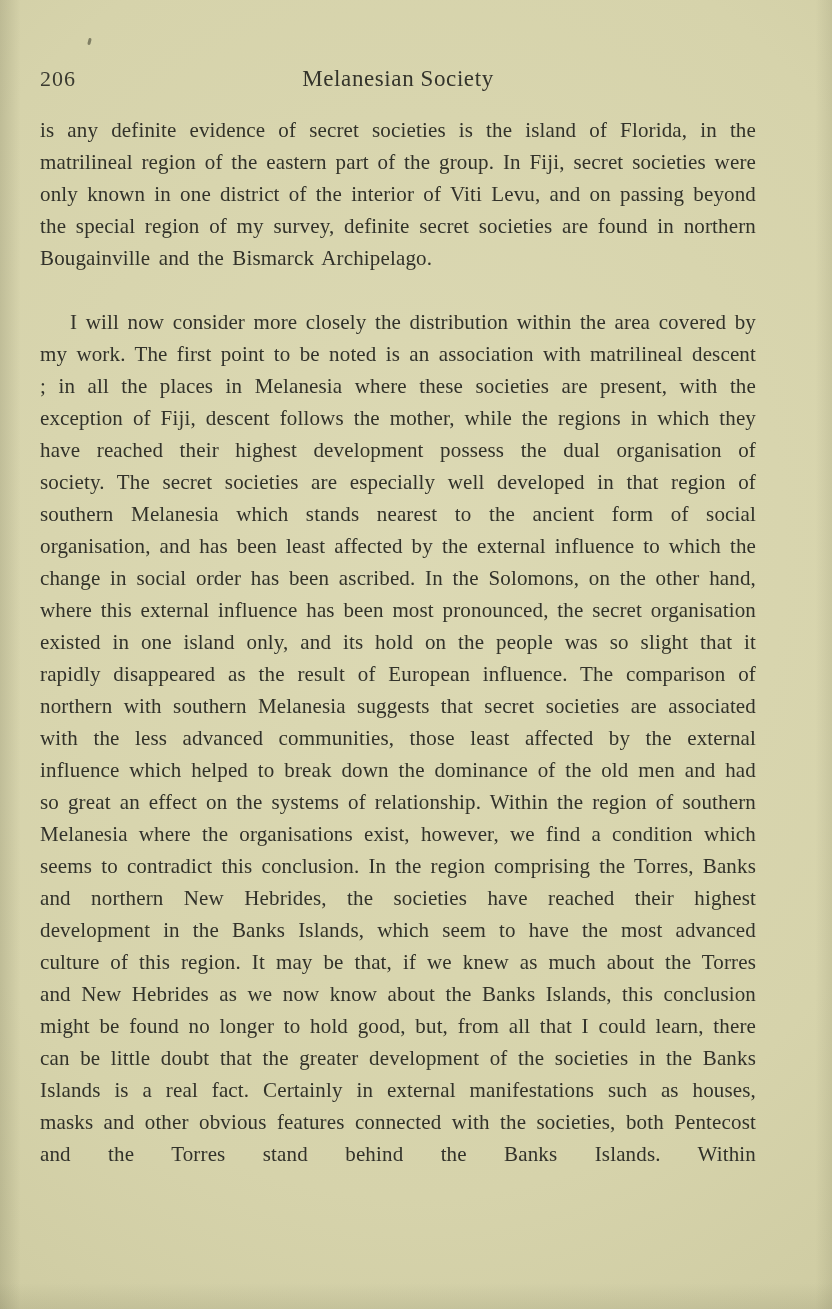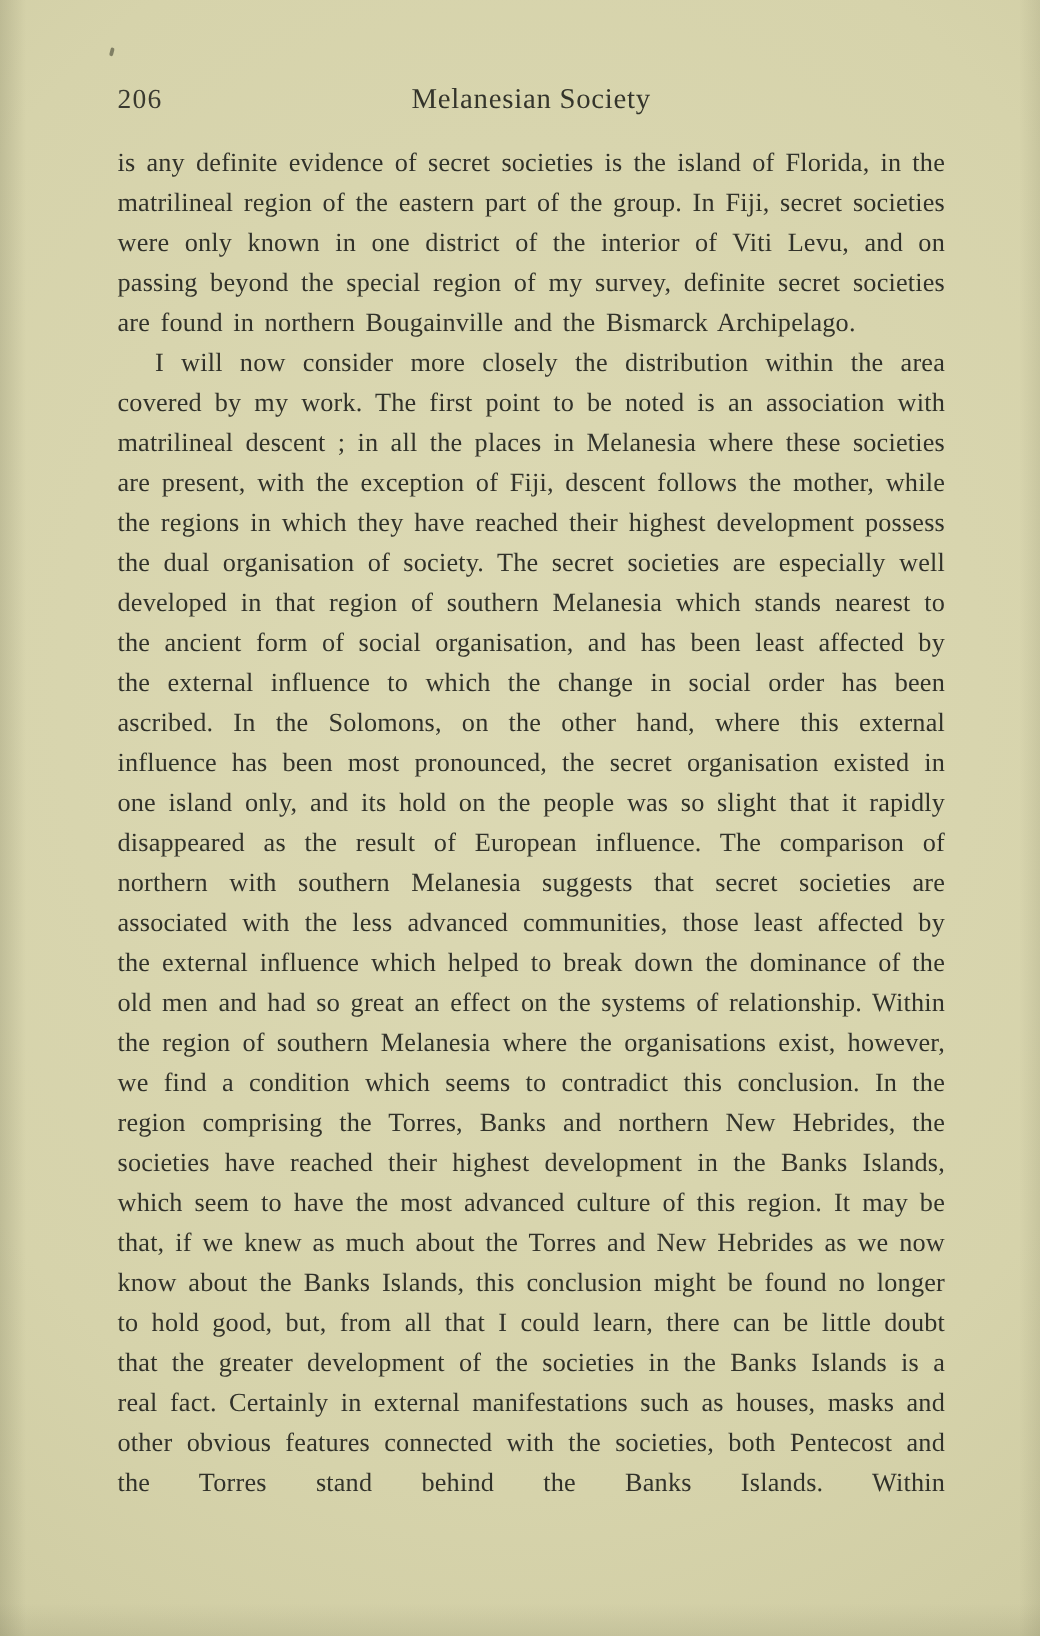--- a/index.html
+++ b/index.html
@@ -17,21 +17,21 @@
     color: #32322a;
     background:
       linear-gradient(90deg, rgba(70,70,45,0.16) 0%, rgba(70,70,45,0.0) 2.5%),
       linear-gradient(270deg, rgba(70,70,45,0.10) 0%, rgba(70,70,45,0.0) 2%),
       linear-gradient(0deg, rgba(70,70,45,0.10) 0%, rgba(70,70,45,0.0) 2%),
       radial-gradient(ellipse 120% 90% at 50% 42%, #dcd9b4 0%, #d6d3ab 55%, #cbc89e 88%, #c2bf94 100%);
     font-family: "Liberation Serif", "DejaVu Serif", serif;
   }
   .inner {
     box-sizing: border-box;
-    padding: 66px 76px 0 94px;
+    padding: 66px 76px 0 40px;
   }
   .running-head {
     display: grid;
     grid-template-columns: 1fr auto 1fr;
     align-items: baseline;
     margin-bottom: 22px;
   }
   .folio {
     justify-self: start;
     font-size: 22px;
@@ -46,21 +46,21 @@
   }
   .folio-spacer { justify-self: end; }
   .text-block {
     font-size: 21px;
     line-height: 32px;
     text-align: justify;
     word-spacing: 3px;
     letter-spacing: 0.15px;
   }
   .para { margin: 0; }
-  .para.indent { text-indent: 30px; }
+  .para.indent { text-indent: 30px; margin-top: 32px; }
   .para.justify-last { text-align-last: justify; }
   .scan-speck {
     position: absolute;
     left: 88px;
     top: 38px;
     width: 3px;
     height: 7px;
     background: #6a6a52;
     border-radius: 2px;
     transform: rotate(14deg);

